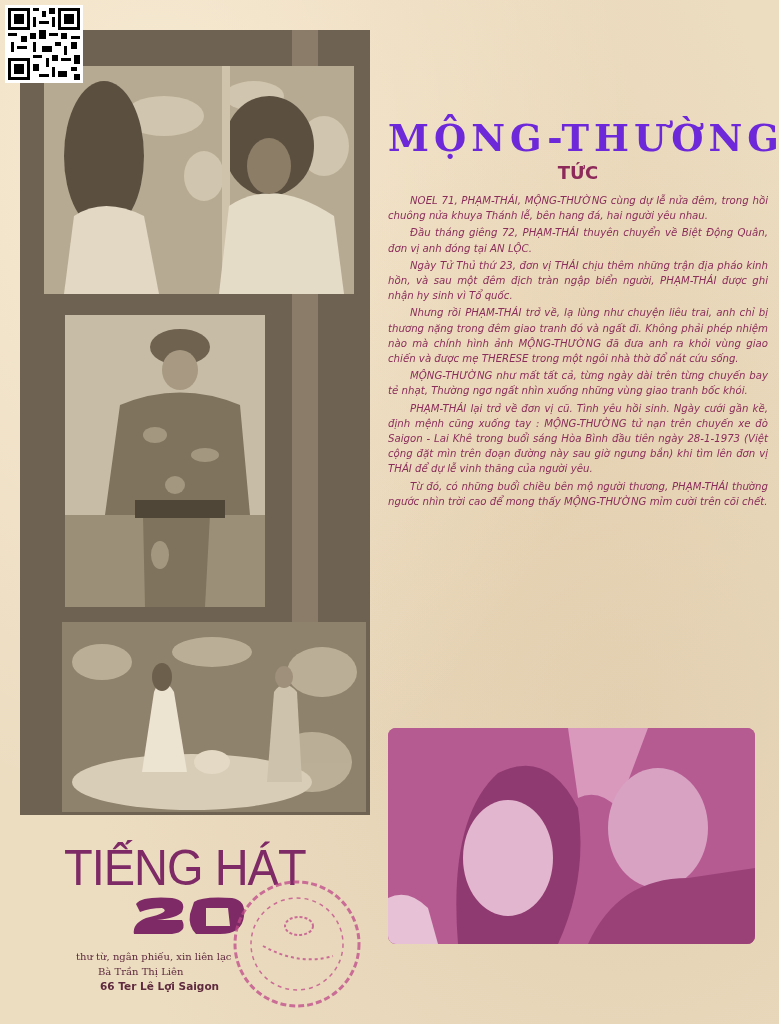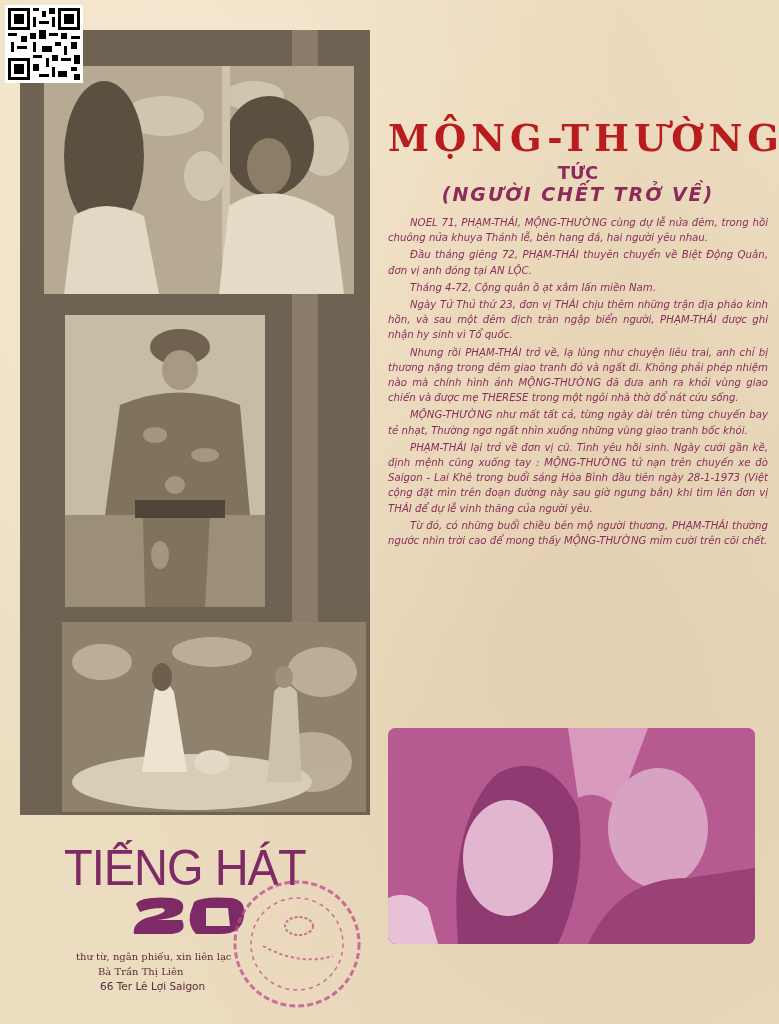--- a/index.html
+++ b/index.html
@@ -39,21 +39,21 @@
     
     .article {
       position: absolute; left: 388px; top: 112px; width: 380px; color: #8d2a5a;
     }
     .kicker {
       font-family: "DejaVu Serif", serif; font-style: italic; font-size: 20px;
       margin-left: 8px; letter-spacing: 0.5px; color: #8d2a5a;
     }
     .title {
       font-family: "DejaVu Serif", serif; font-weight: bold; font-size: 37px;
-      letter-spacing: 5px; margin-top: 4px; color: #b91c1c; white-space: nowrap;
+      letter-spacing: 5px; margin-top: 4px; color: #6d28d9; white-space: nowrap;
     }
     .tuc {
       font-family: "DejaVu Sans", sans-serif; font-weight: bold; font-size: 18px;
       text-align: center; margin-top: 2px; color: #8d2a5a;
     }
     .subtitle {
       font-family: "DejaVu Sans", sans-serif; font-weight: bold; font-style: italic;
       font-size: 19px; letter-spacing: 2px; text-align: center; margin-top: 0px; color: #8d2a5a;
     }
     .body {
@@ -79,21 +79,21 @@
     .issue {
       position: absolute; left: 132px; top: 896px; width: 115px; height: 40px;
     }
     .issue svg { width: 100%; height: 100%; display: block; }
     .contact {
       position: absolute; left: 100px; top: 951px; width: 200px; color: #5e2a3e;
       font-family: "DejaVu Serif", serif; font-size: 10px; text-align: left;
     }
     .contact .l1 { margin-left: -24px; }
     .contact .l2 { margin-top: 4px; margin-left: -2px; }
-    .contact .l3 { margin-top: 3px; font-family: "DejaVu Sans", sans-serif; font-weight: normal; font-size: 10.5px; }
+    .contact .l3 { margin-top: 3px; font-family: "DejaVu Sans", sans-serif; font-weight: bold; font-size: 10.5px; }
 
     .stamp {
       position: absolute; left: 229px; top: 876px; width: 136px; height: 136px;
       opacity: 0.75;
     }
     .stamp svg { width: 100%; height: 100%; display: block; }
   </style>
 </head>
 <body>
 
@@ -200,25 +200,23 @@
       <path d="M205 160 L212 70 Q222 55 235 70 L240 160 Z" fill="#cdc2ab"></path>
       <ellipse cx="222" cy="55" rx="9" ry="11" fill="#9e907a"></ellipse>
       <ellipse cx="150" cy="140" rx="18" ry="12" fill="#e3d9c4"></ellipse>
     </svg>
   </div>
 </div>
 
 <div class="article">
   <div class="title">MỘNG-THƯỜNG</div>
   <div class="tuc">TỨC</div>
-  <div class="subtitle">(NGƯỜI CHẾT TRỞ VỀ)</div>
   <div class="body">
     <p>NOEL 71, PHẠM-THÁI, MỘNG-THƯỜNG cùng dự lễ nửa đêm, trong hồi chuông nửa khuya Thánh lễ, bên hang đá, hai người yêu nhau.</p>
     <p>Đầu tháng giêng 72, PHẠM-THÁI thuyên chuyển về Biệt Động Quân, đơn vị anh đóng tại AN LỘC.</p>
-    <p>Tháng 4-72, Cộng quân ồ ạt xâm lấn miền Nam.</p>
     <p>Ngày Tử Thủ thứ 23, đơn vị THÁI chịu thêm những trận địa pháo kinh hồn, và sau một đêm địch tràn ngập biển người, PHẠM-THÁI được ghi nhận hy sinh vì Tổ quốc.</p>
     <p>Nhưng rồi PHẠM-THÁI trở về, lạ lùng như chuyện liêu trai, anh chỉ bị thương nặng trong đêm giao tranh đó và ngất đi. Không phải phép nhiệm nào mà chính hình ảnh MỘNG-THƯỜNG đã đưa anh ra khỏi vùng giao chiến và được mẹ THERESE trong một ngôi nhà thờ đổ nát cứu sống.</p>
     <p>MỘNG-THƯỜNG như mất tất cả, từng ngày dài trên từng chuyến bay tẻ nhạt, Thường ngơ ngất nhìn xuống những vùng giao tranh bốc khói.</p>
     <p>PHẠM-THÁI lại trở về đơn vị cũ. Tình yêu hồi sinh. Ngày cưới gần kề, định mệnh cũng xuống tay : MỘNG-THƯỜNG tử nạn trên chuyến xe đò Saigon - Lai Khê trong buổi sáng Hòa Bình đầu tiên ngày 28-1-1973 (Việt cộng đặt mìn trên đoạn đường này sau giờ ngưng bắn) khi tìm lên đơn vị THÁI để dự lễ vinh thăng của người yêu.</p>
     <p>Từ đó, có những buổi chiều bên mộ người thương, PHẠM-THÁI thường ngước nhìn trời cao để mong thấy MỘNG-THƯỜNG mỉm cười trên cõi chết.</p>
   </div>
 </div>
 
 <div class="photo-pink">
   <svg viewBox="0 0 367 216" preserveAspectRatio="none">

